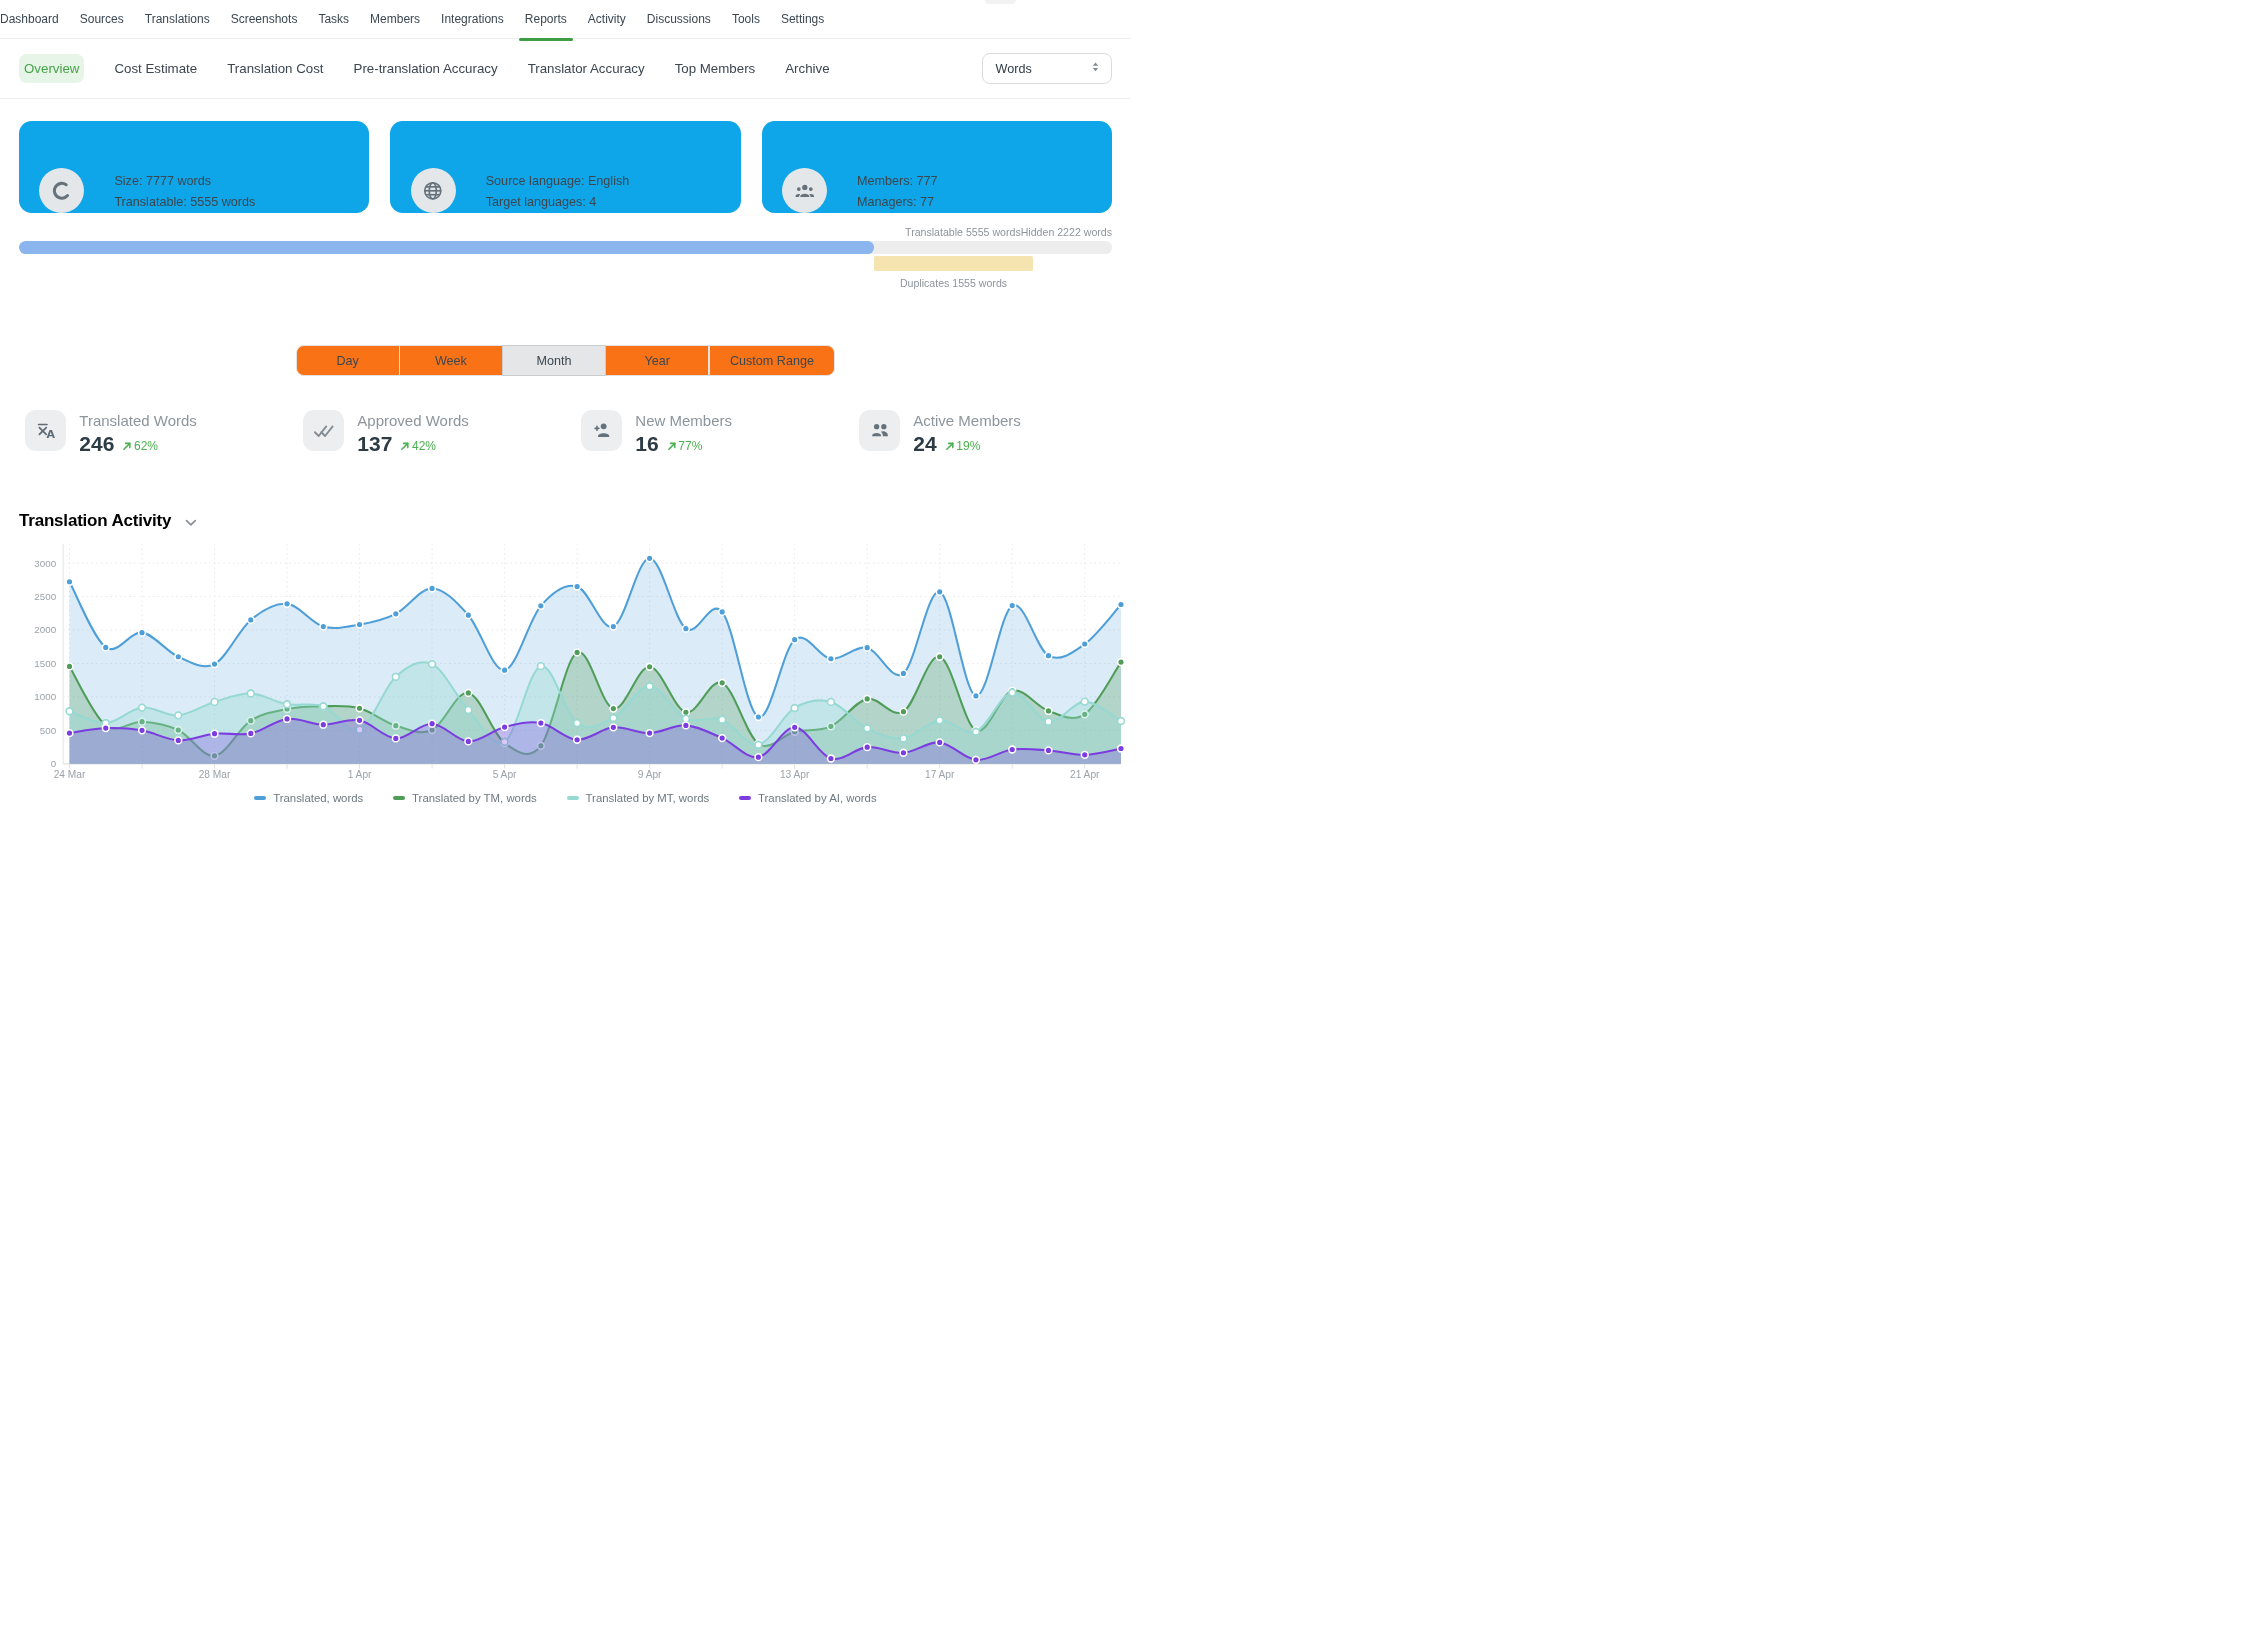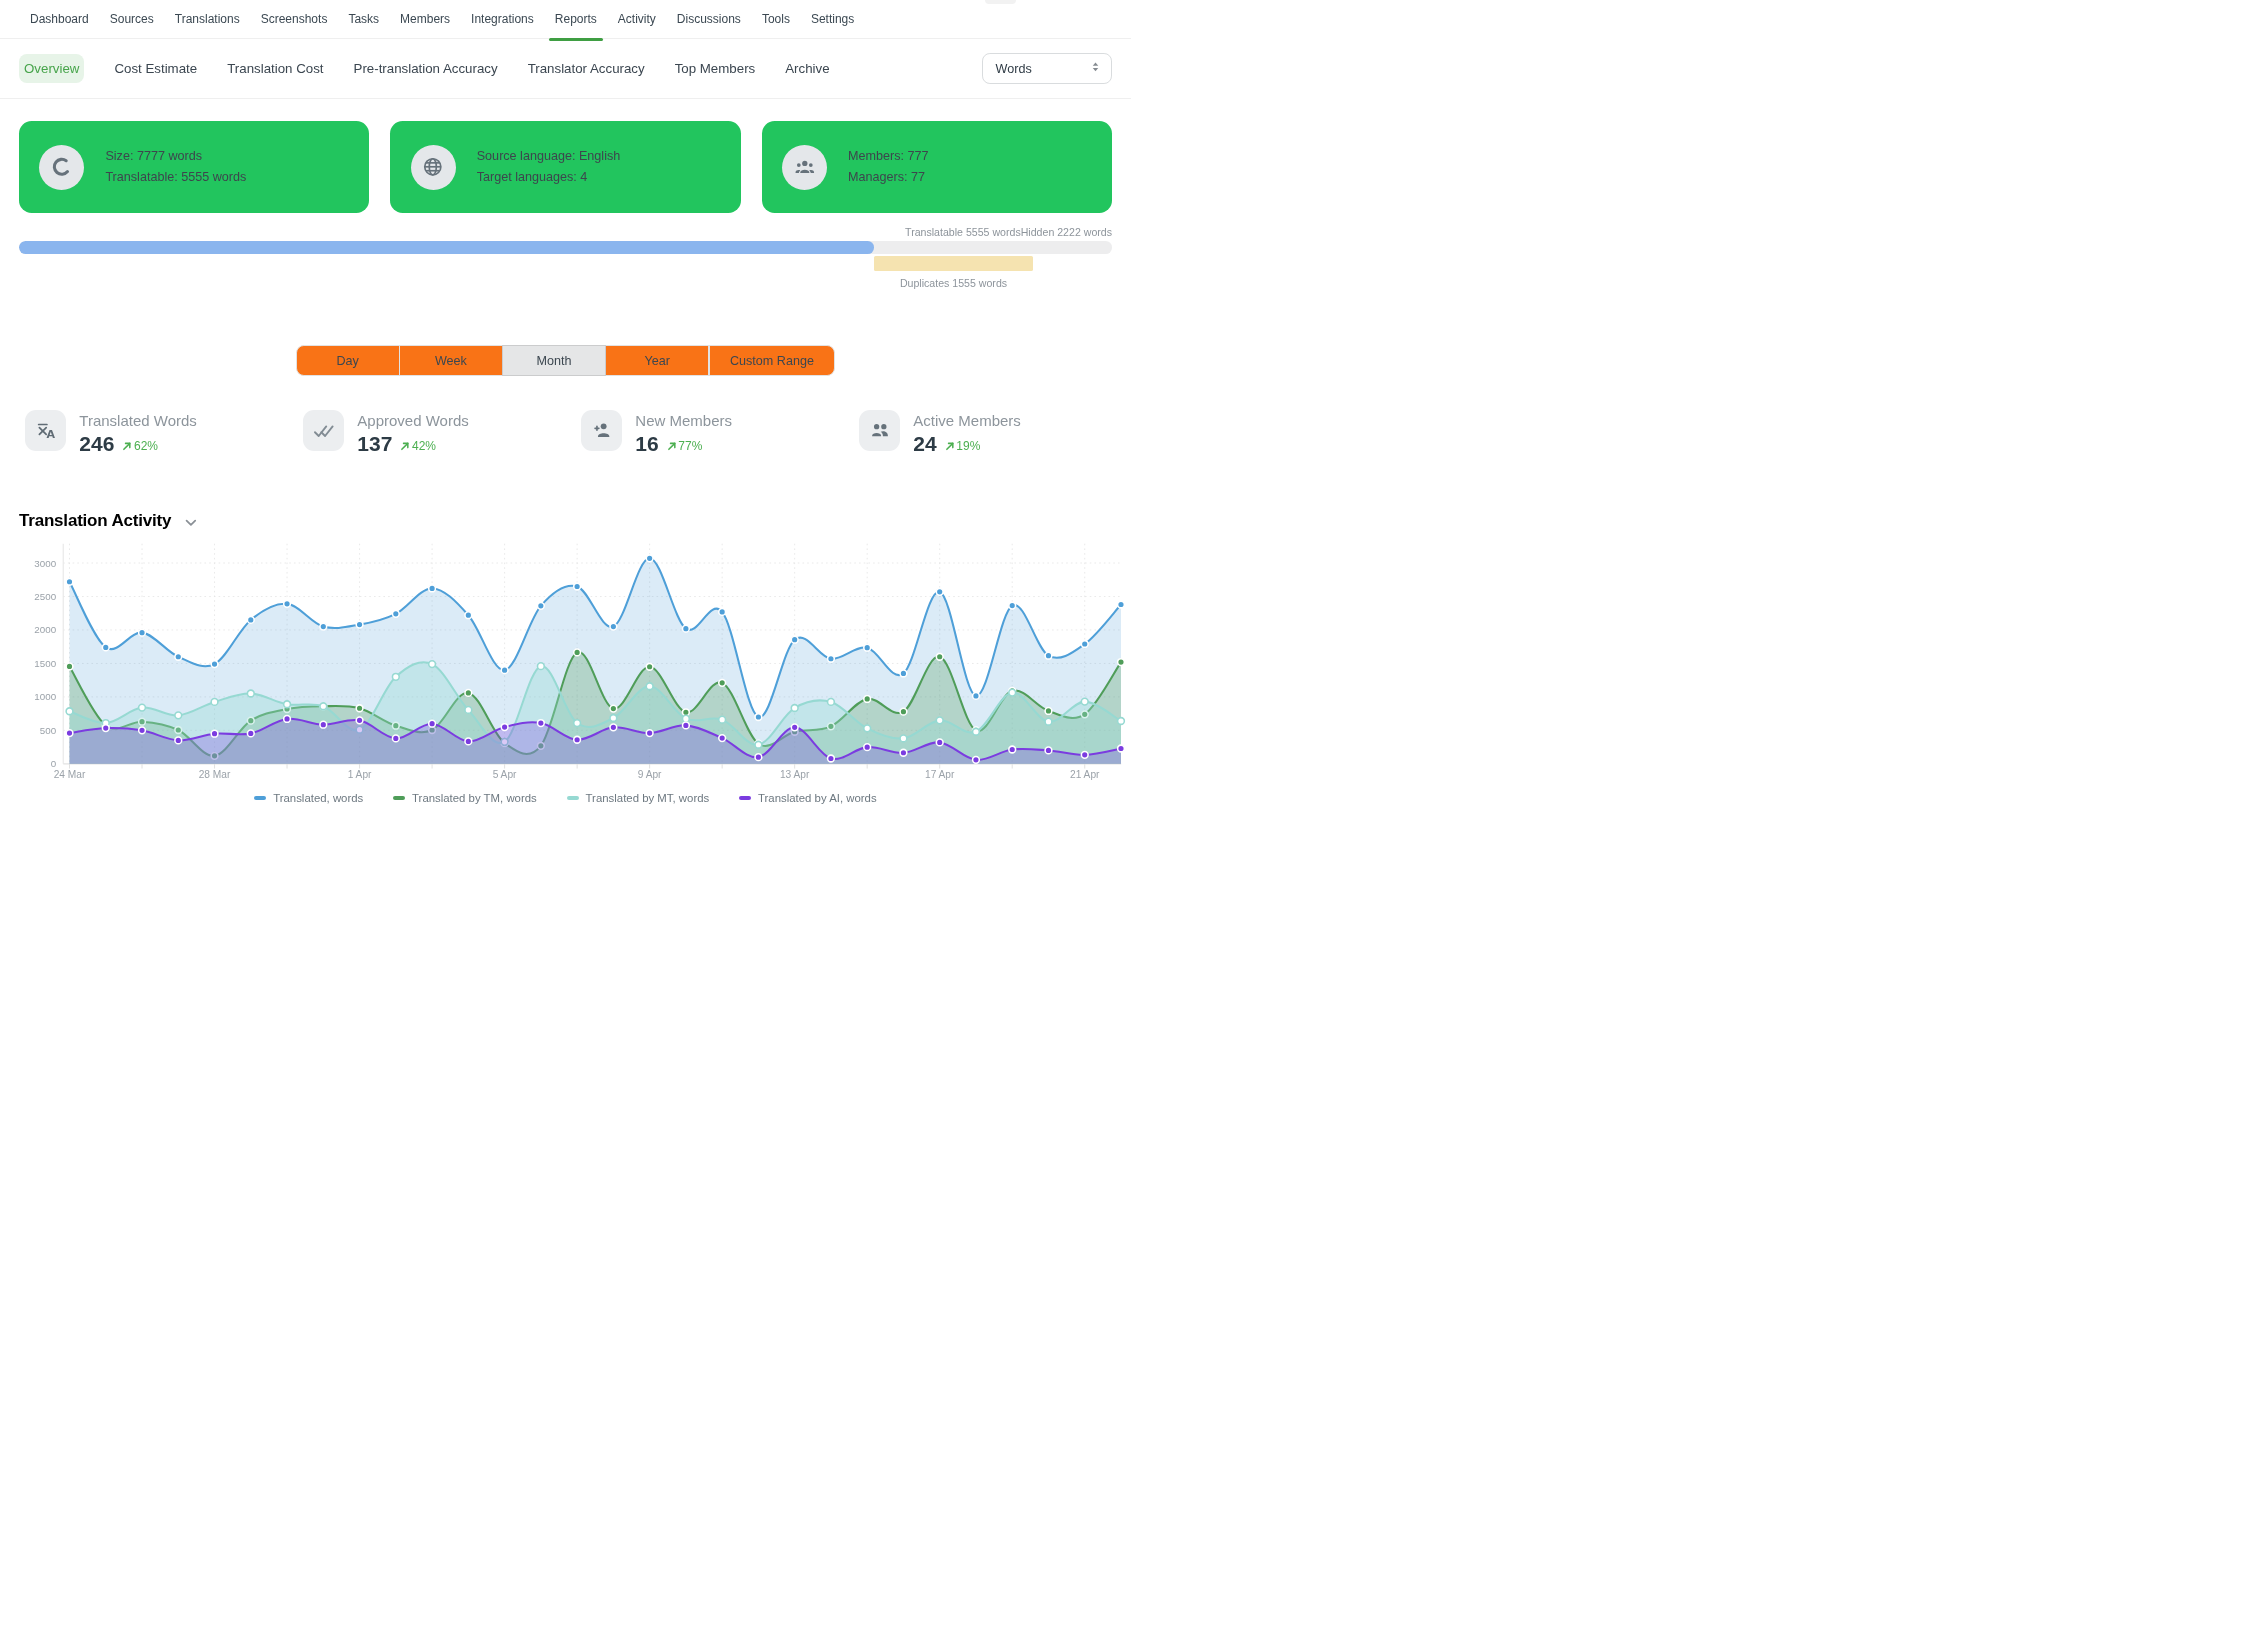--- a/index.html
+++ b/index.html
@@ -4,36 +4,36 @@
 <style>
   html,body{margin:0;padding:0}
   body{
     width:1131px;height:821px;background:#fff;overflow:hidden;position:relative;
     font-family:"Liberation Sans","DejaVu Sans",sans-serif;color:#2f3b45;
     -webkit-font-smoothing:antialiased;
   }
   .sliver{position:absolute;top:0;left:985px;width:31px;height:3.9px;background:#f2f2f2;border-radius:0 0 4.7px 4.7px}
 
   
-  .mainnav{height:39px;border-bottom:1.6px solid #efefef;padding-left:30px;box-sizing:border-box}
+  .mainnav{height:39px;border-bottom:1.6px solid #efefef;box-sizing:border-box}
   .mainnav ul{list-style:none;margin:0;padding:0;display:flex;gap:21px;height:39px}
   .nav-item{font-size:12px;color:#3b4852;line-height:39px;position:relative;cursor:pointer;white-space:nowrap;font-weight:500}
   .nav-item.active::after{content:"";position:absolute;left:-6.3px;right:-6.3px;bottom:-1.6px;height:3.1px;background:#3f9e43;border-radius:1.6px}
 
   
   .subnav{height:60px;display:flex;align-items:center;padding:0 19px;border-bottom:1.6px solid #efefef;box-sizing:border-box}
   .subnav ul{list-style:none;margin:0;padding:0;display:flex;gap:30px;align-items:center}
   .subtab{font-size:13.3px;color:#3b4650;cursor:pointer;white-space:nowrap}
   .subtab.active{background:#e7f4e8;color:#47a44b;padding:7px 5px;border-radius:7.9px}
   .unit-select{margin-left:auto;display:flex;align-items:center;justify-content:space-between;min-width:130px;
     border:0.8px solid #d9dcde;border-radius:7.9px;height:31px;padding:0 10.2px 0 12.6px;font-size:12.6px;color:#2f3b45;cursor:pointer;box-sizing:border-box}
 
   
   .cards{display:flex;gap:21px;margin:22px 19px 0}
-  .card{flex:1;background:#22c55e;border-radius:12.6px;height:92px;display:flex;align-items:center;padding:0 20.4px;box-sizing:border-box;gap:21px}
+  .card{flex:1;background:#0ea5e9;border-radius:12.6px;height:92px;display:flex;align-items:flex-end;padding:0 20.4px;box-sizing:border-box;gap:30px}
   .card-icon{width:45px;height:45px;border-radius:50%;background:#e4e7ea;display:flex;align-items:center;justify-content:center;flex:none}
   .card-lines{font-size:12.6px;color:#3d464d;line-height:21px}
 
   
   .progress-labels{display:flex;justify-content:flex-end;margin:12.6px 19px 0;font-size:10.6px;color:#8d949b}
   .progress-track{position:relative;margin:3.9px 19px 0;height:12.6px;border-radius:6.3px;background:#ededee;overflow:hidden}
   .progress-fill{position:absolute;left:0;top:0;bottom:0;border-radius:6.3px}
   .dup-row{position:relative;margin:1.6px 19px 0;height:15px}
   .dup-fill{position:absolute;top:0;height:15px;border-radius:1.6px}
   .dup-label-row{position:relative;margin:6px 19px 0;height:13.3px;font-size:10.6px;color:#8d949b}

